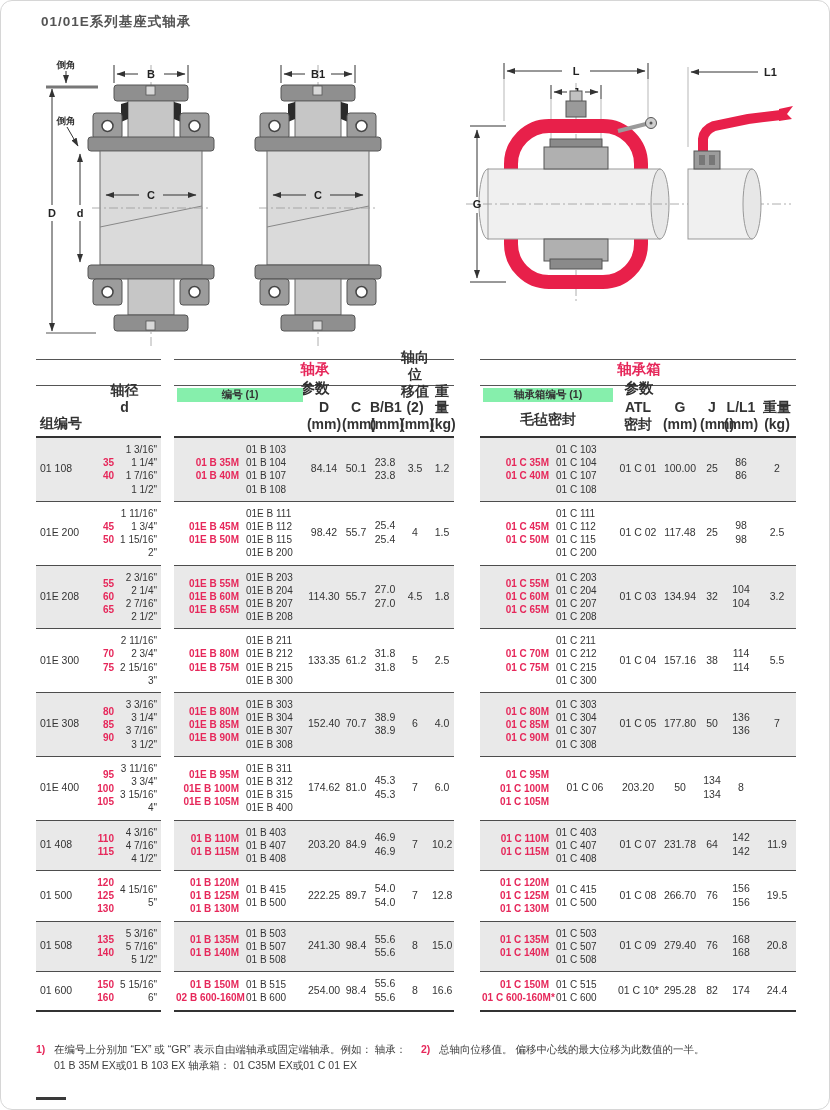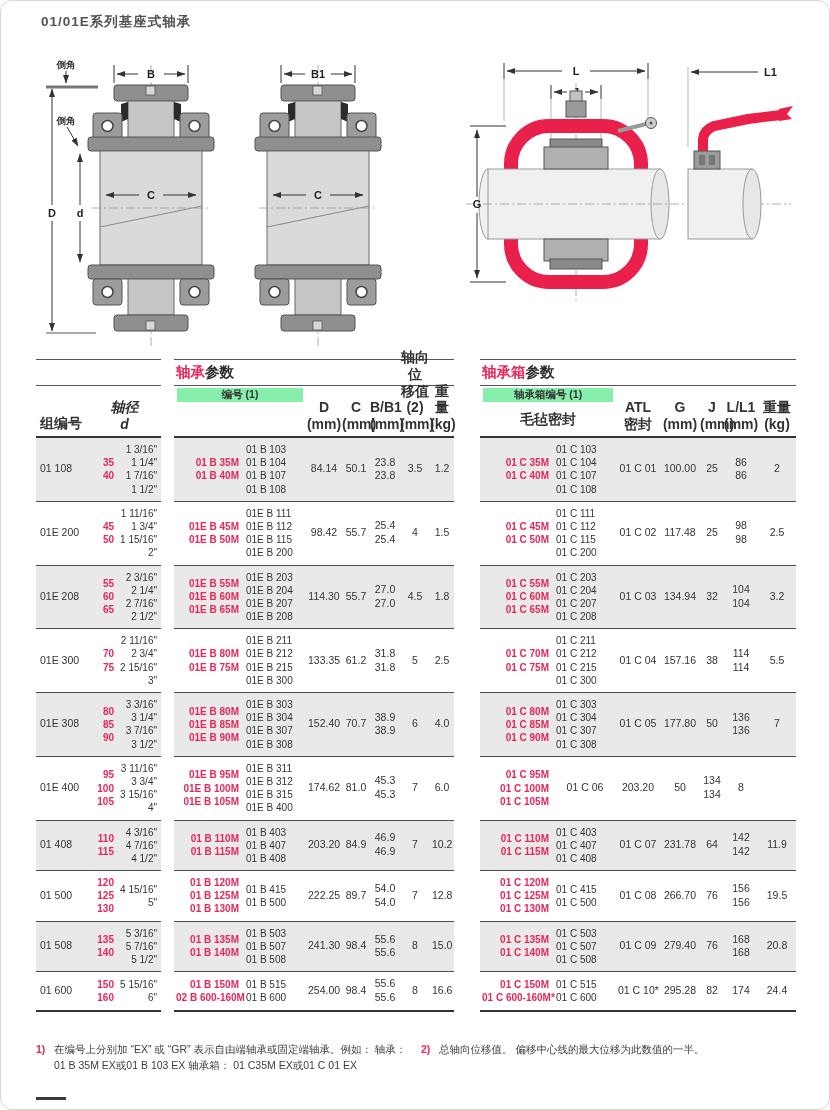--- a/index.html
+++ b/index.html
@@ -24,27 +24,27 @@
   .extln{stroke:#9a9a9a;stroke-width:0.7;fill:none}
   .dimtxt{font:700 11px "Liberation Sans","DejaVu Sans",sans-serif; fill:#222}
   .smtxt{font:700 9.5px "Liberation Sans","DejaVu Sans",sans-serif; fill:#333}
   
   .spec-table{position:absolute; left:35px; top:358px; width:760px;}
   .trow,.titlerow,.subhead{display:flex;}
   .blk{box-sizing:border-box;}
   .blockA{width:125px; display:grid; grid-template-columns:52px 28px 45px; align-items:center;}
   .blockB{width:280px; margin-left:13px; display:grid; grid-template-columns:70px 62px 36px 28px 30px 30px 24px; align-items:center;}
   .blockC{width:316px; margin-left:26px; display:grid; grid-template-columns:74px 62px 44px 40px 24px 34px 38px; align-items:center;}
-  .titlerow .blk{border-top:1.5px solid #555; border-bottom:1px solid #555; height:27px; display:flex; align-items:center;}
+  .titlerow .blk{border-top:1.5px solid #555; border-bottom:1px solid #555; height:27px; display:flex; align-items:center;flex-direction:column;}
   .sec{font-size:14.5px; font-weight:700; color:#2e2e2e; padding-left:2px;}
   .secred{color:#e6275a;}
   .subhead .blk{border-bottom:2px solid #333; height:52px; grid-template-rows:17px 1fr;}
   .h{font-size:14px; font-weight:700; color:#333; white-space:pre-line; line-height:1.2; text-align:center;}
   .group-h{grid-row:1/3; align-self:end; text-align:left; padding:0 0 4px 4px;}
-  .shaft-h{grid-column:2/4; grid-row:1/3; align-self:end; padding-bottom:3px;font-style:italic;}
+  .shaft-h{grid-column:2/4; grid-row:1/3; align-self:end; padding-bottom:20px;}
   .strip{grid-column:1/3; grid-row:1; background:#86efac; margin:0 3px; display:flex; align-items:center; justify-content:center;
          font-size:10.5px; font-weight:700; color:#333;}
   .felt{grid-column:1/3; grid-row:2; align-self:center;}
   .colh{grid-row:1/3; align-self:end; padding-bottom:3px;}
   .c3{grid-column:3}.c4{grid-column:4}.c5{grid-column:5}.c6{grid-column:6}.c7{grid-column:7}
   .trow .blk{border-bottom:1px solid #4d4d4d; min-height:40px;}
   .trow:nth-child(odd) .blk{background:#e9e9e9;}
   .trow:last-child .blk{border-bottom:2.5px solid #333;}
   .cell{font-size:10px; line-height:1.32; white-space:pre; padding:5px 2px; color:#343434; align-self:center;}
   .group{font-size:10.5px; text-align:left; padding-left:4px;}

